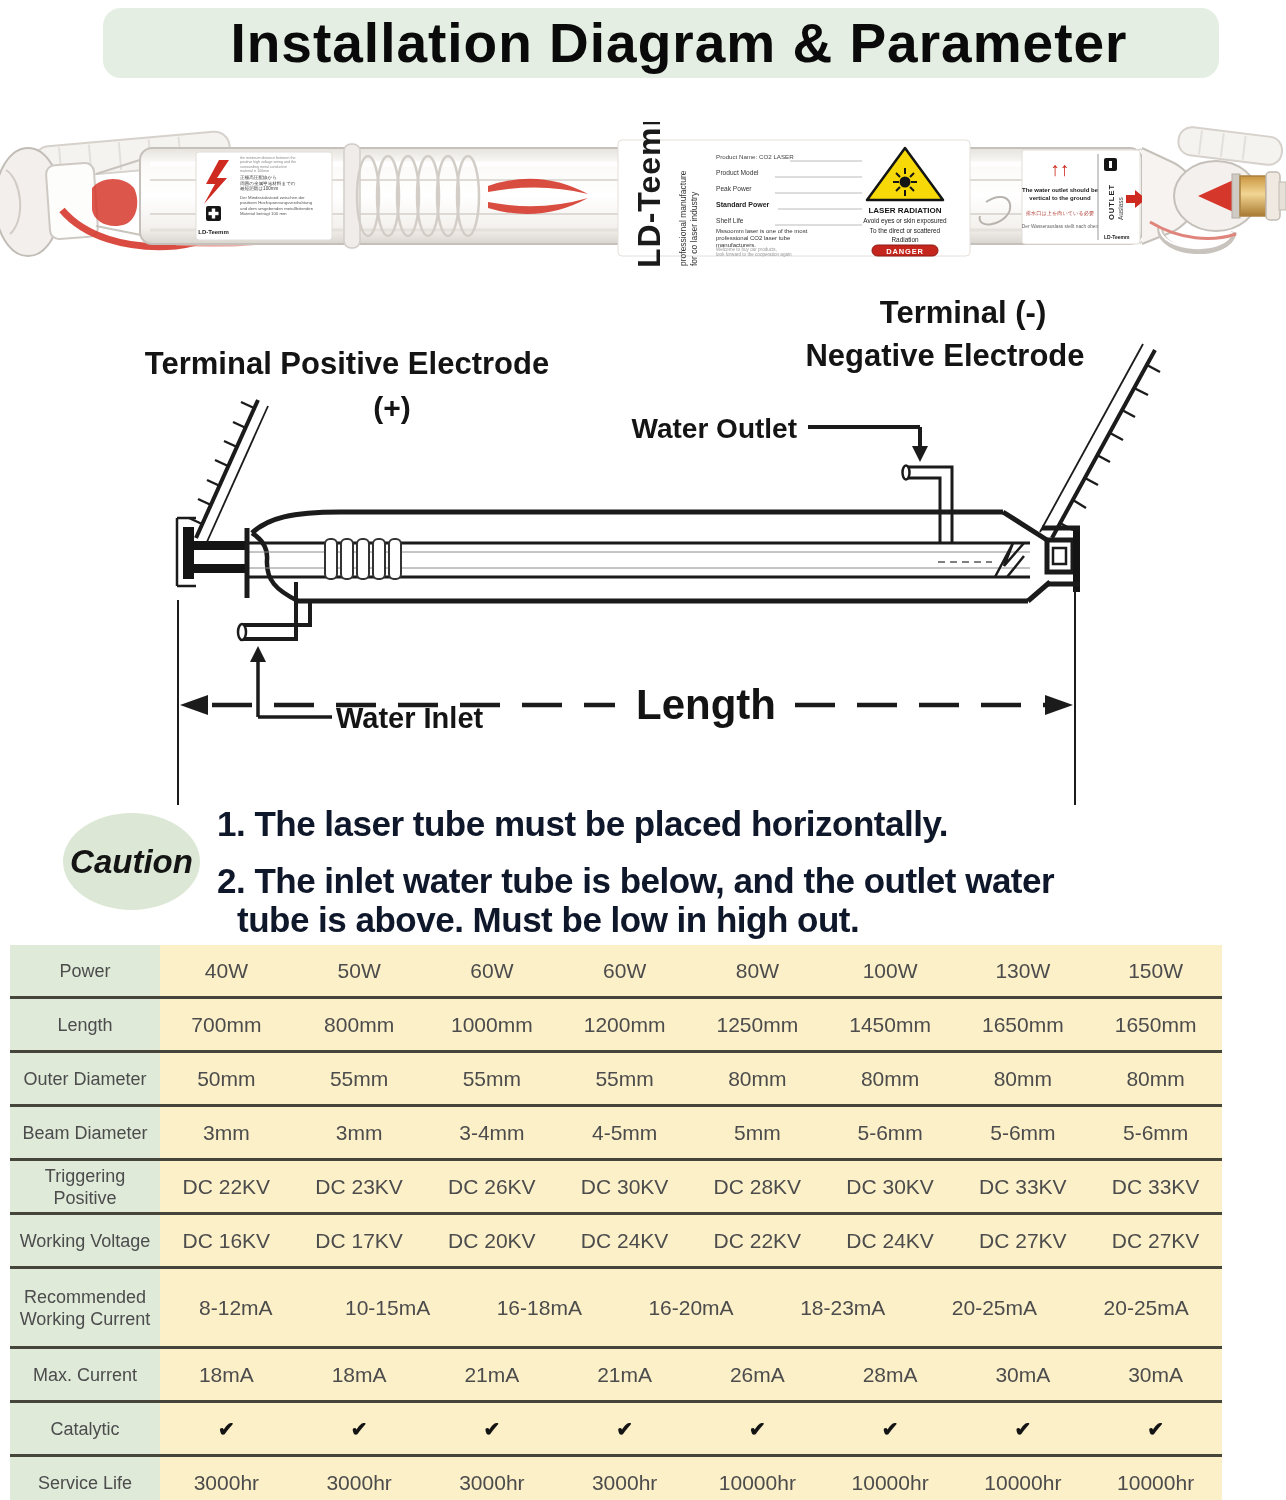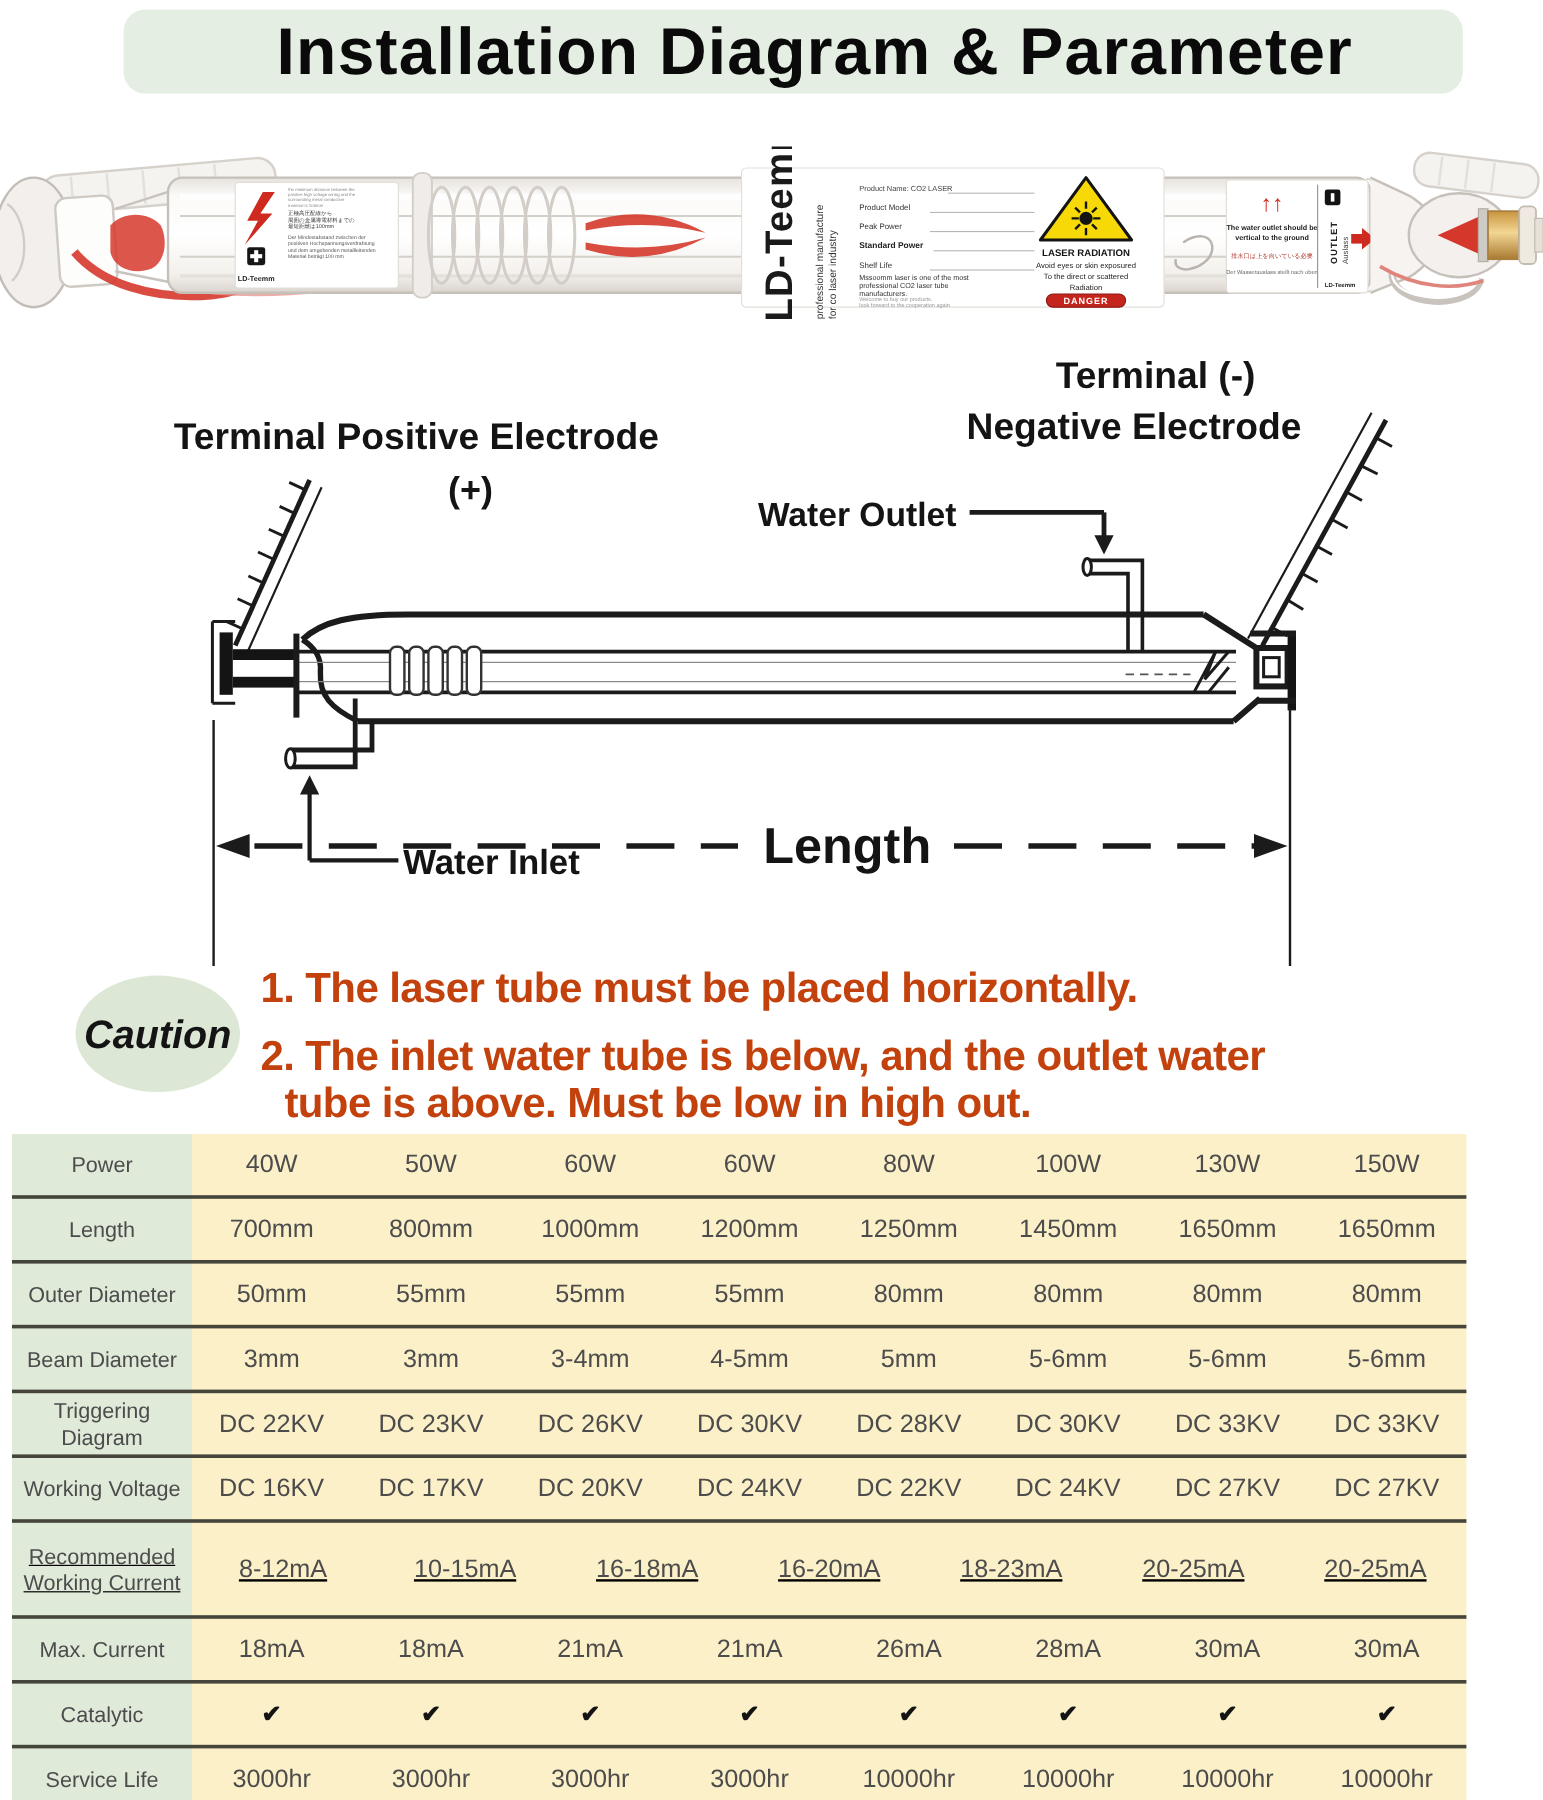--- a/index.html
+++ b/index.html
@@ -9,29 +9,29 @@
   .title-bar{position:absolute;left:103px;top:8px;width:1080px;height:70px;background:#e4eee2;
     border-radius:18px;display:flex;align-items:center;justify-content:center;padding-left:36px;}
   .title-bar span{font-size:55px;font-weight:700;letter-spacing:1px;color:#0a0a0a;white-space:nowrap;}
 
   .tube-photo{position:absolute;left:0;top:122px;width:1286px;height:150px;}
   .diagram{position:absolute;left:0;top:290px;width:1286px;height:522px;}
 
   .caution-badge{position:absolute;left:63px;top:813px;width:137px;height:97px;border-radius:50%;
     background:#dce8d5;display:flex;align-items:center;justify-content:center;
     font-size:33px;font-weight:700;color:#141414;font-style:italic;}
-  .caution-items{position:absolute;left:217px;top:804px;color:#c2410c;font-weight:700;
+  .caution-items{position:absolute;left:217px;top:804px;color:#0f172a;font-weight:700;
     font-size:35px;line-height:39px;letter-spacing:-0.5px;}
   .caution-item.first{margin-bottom:18px;}
   .caution-item.indent{margin-left:20px;}
 
   .param-table{position:absolute;left:10px;top:933px;width:1212px;
     background:linear-gradient(90deg,#dfead9 0 150px,#fcf0c9 150px);margin-top:12px;}
   .trow{display:flex;height:54px;border-bottom:3px solid #45453b;box-sizing:border-box;}
-  .trow.tall{height:80px;text-decoration:underline;}
+  .trow.tall{height:80px;}
   .tcell{display:flex;align-items:center;justify-content:center;color:#4c4c4c;text-align:center;}
   .tlabel{width:150px;flex:0 0 150px;font-size:18px;line-height:22px;padding:0 6px;box-sizing:border-box;}
   .tdata{flex:1;font-size:21px;}
   .trow.check .tdata{font-size:20px;font-weight:700;color:#141414;}
 
   .dt{font-family:"Liberation Sans",sans-serif;font-weight:700;fill:#141414;}
   .tt{font-family:"Liberation Sans",sans-serif;}
 </style>
 </head>
 <body>
@@ -350,21 +350,21 @@
         <div class="tcell tdata">3mm</div>
         <div class="tcell tdata">3mm</div>
         <div class="tcell tdata">3-4mm</div>
         <div class="tcell tdata">4-5mm</div>
         <div class="tcell tdata">5mm</div>
         <div class="tcell tdata">5-6mm</div>
         <div class="tcell tdata">5-6mm</div>
         <div class="tcell tdata">5-6mm</div>
       </div>
       <div class="trow">
-        <div class="tcell tlabel">Triggering Diagram</div>
+        <div class="tcell tlabel">Triggering Positive</div>
         <div class="tcell tdata">DC 22KV</div>
         <div class="tcell tdata">DC 23KV</div>
         <div class="tcell tdata">DC 26KV</div>
         <div class="tcell tdata">DC 30KV</div>
         <div class="tcell tdata">DC 28KV</div>
         <div class="tcell tdata">DC 30KV</div>
         <div class="tcell tdata">DC 33KV</div>
         <div class="tcell tdata">DC 33KV</div>
       </div>
       <div class="trow">

